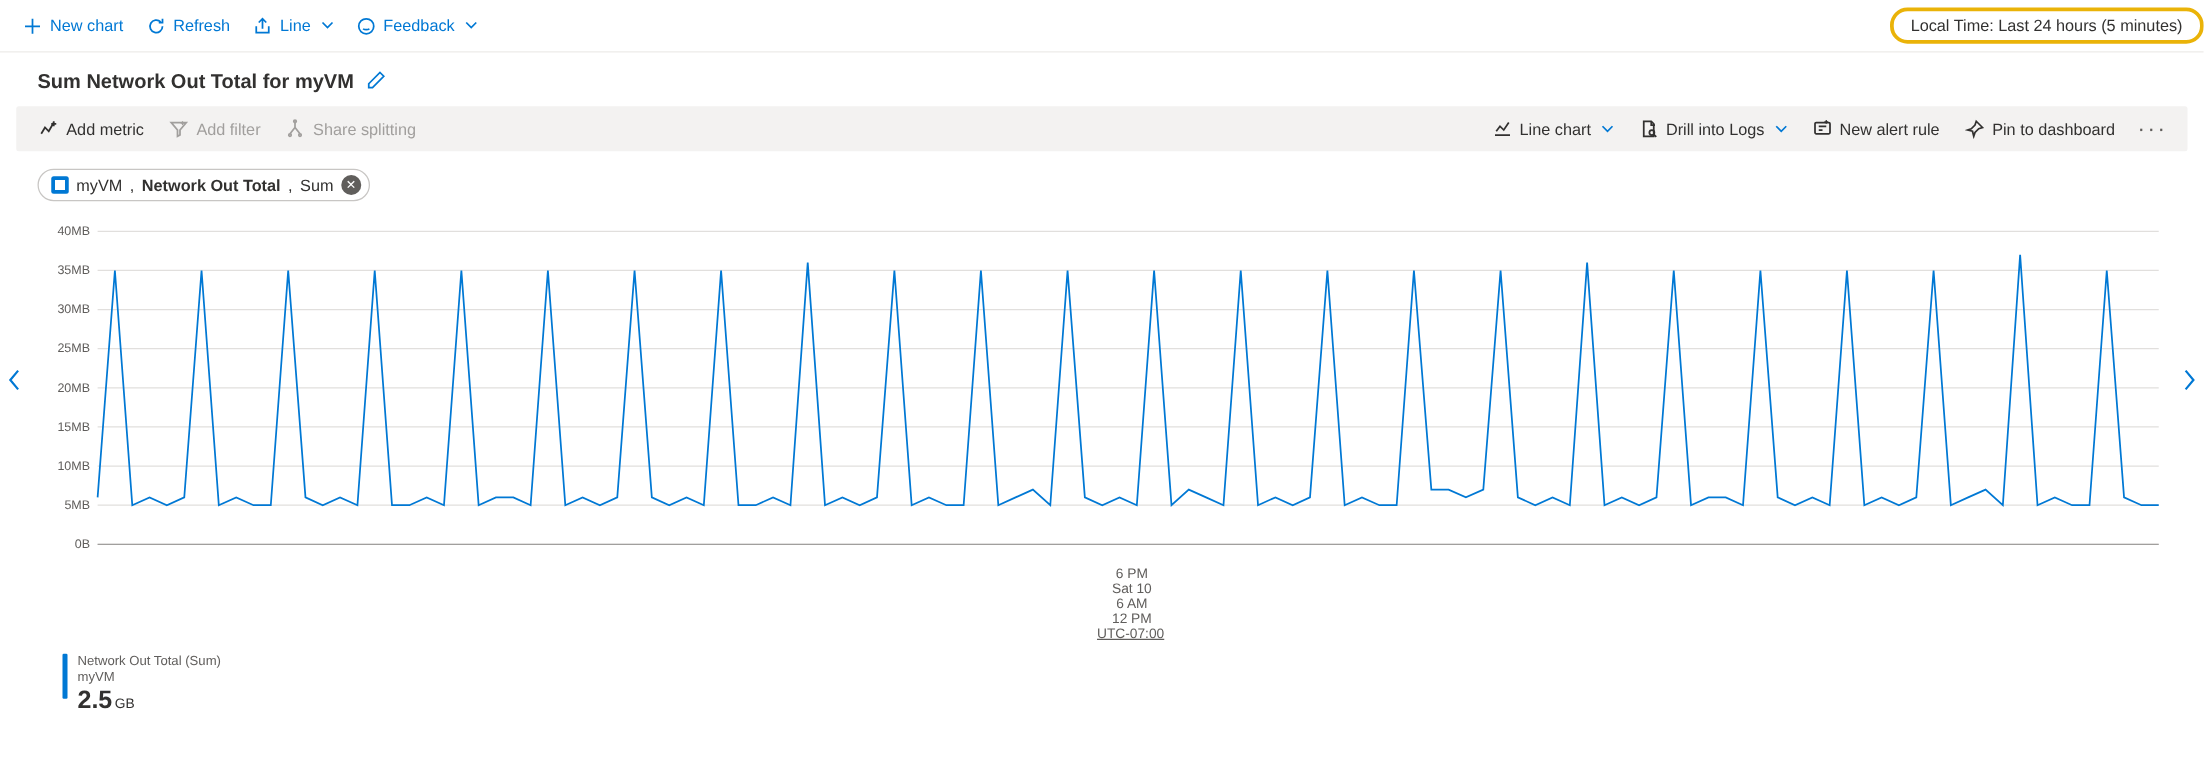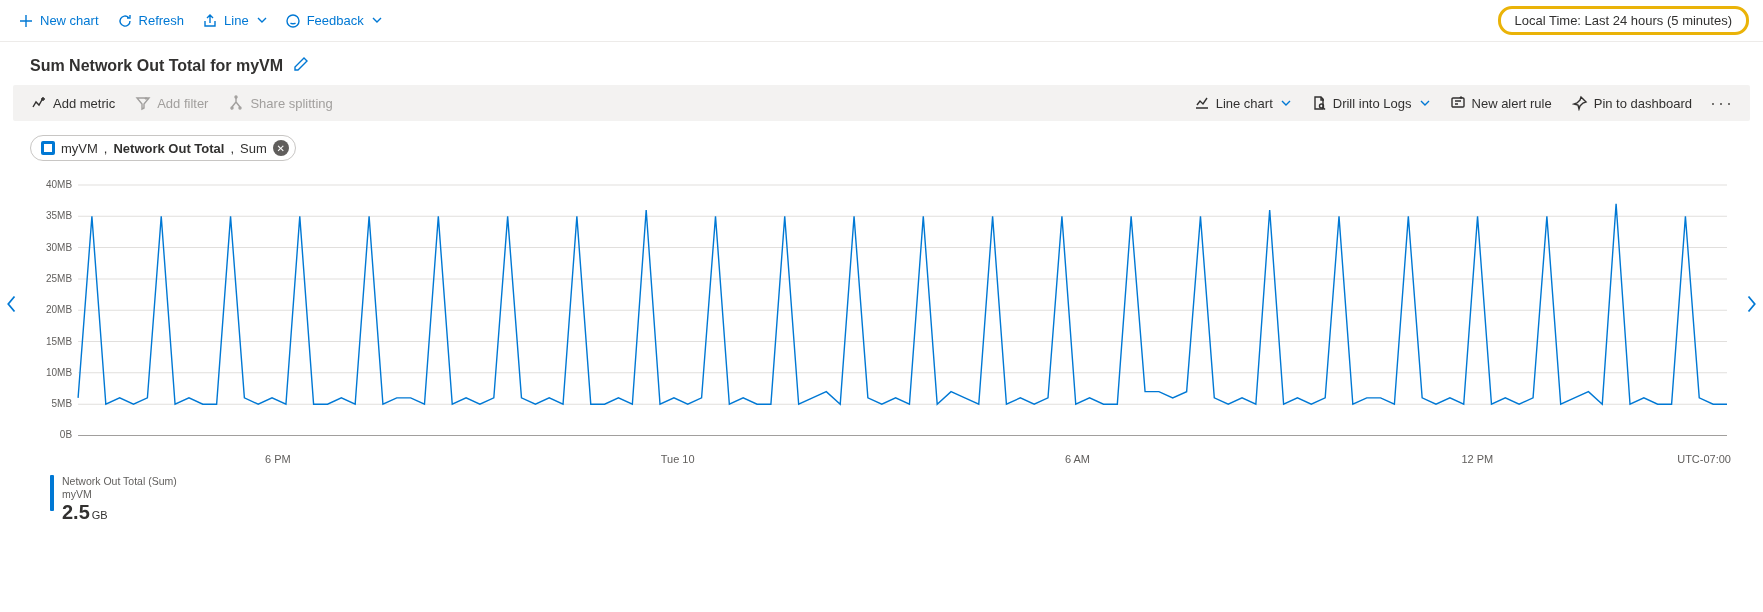--- a/index.html
+++ b/index.html
@@ -19,21 +19,21 @@
     font-family: "Segoe UI", -apple-system, BlinkMacSystemFont, sans-serif;
     font-size: 13px;
     color: var(--text);
     background: #fff;
     width: 1763px;
   }
   
   .top-bar {
     display: flex;
     justify-content: space-between;
-    padding: 6px 14px 6px 10px;
+    padding: 6px 0 6px 10px;
     border-bottom: 1px solid var(--border-light);
   }
   .cmd-group { display: flex; align-items: center; gap: 2px; }
   .cmd {
     display: flex; align-items: center; gap: 6px;
     padding: 4px 8px;
     color: var(--blue);
     cursor: pointer;
     font-size: 13px;
     border-radius: 2px;
@@ -102,24 +102,24 @@
   .nav-arrow {
     position: absolute; top: 120px; width: 20px; height: 30px;
     display: flex; align-items: center; justify-content: center;
     color: var(--blue); cursor: pointer; font-size: 18px;
   }
   .nav-arrow.left  { left: 2px; }
   .nav-arrow.right { right: 2px; }
   .chart-svg { display: block; width: 100%; }
   .x-axis-row {
     display: flex; justify-content: space-between; align-items:center;
-    padding: 4px 0 0 48px; font-size: 11px; color: var(--text-secondary);
+    padding: 4px 0 0 48px; font-size: 11px; color: var(--text-secondary); flex-direction: column;
   }
   .x-tick { flex:1; text-align:center; }
-  .tzone { flex:0 0 auto; text-align:center; padding-right:2px;}
+  .tzone { flex:0 0 auto; text-align:center; padding-right:2px;text-decoration:underline;}
   
   .legend {
     display: flex; align-items: flex-start; gap: 8px;
     padding: 10px 30px 20px 50px;
   }
   .legend .bar { width: 4px; height: 36px; background: var(--blue); border-radius: 1px; }
   .legend .txt { font-size: 10.5px; color: var(--text-secondary); line-height: 1.2; }
   .legend .val { font-size: 20px; font-weight: 600; color: var(--text); }
   .legend .unit { font-size: 11px; font-weight: 400; margin-left: 2px; }
   
@@ -311,21 +311,21 @@
       <text x="42" y="71.5" text-anchor="end" font-size="10" fill="#605e5c">30MB</text>
       <line x1="48" y1="37.25" x2="1694" y2="37.25" stroke="#e1dfdd" stroke-width="1"></line>
       <text x="42" y="40.25" text-anchor="end" font-size="10" fill="#605e5c">35MB</text>
       <line x1="48" y1="6" x2="1694" y2="6" stroke="#e1dfdd" stroke-width="1"></line>
       <text x="42" y="9" text-anchor="end" font-size="10" fill="#605e5c">40MB</text>
       <line x1="48" y1="256" x2="1694" y2="256" stroke="#a19f9d" stroke-width="1"></line>
       <path d="M48.0 218.5 L61.8 37.3 L75.7 224.8 L89.5 218.5 L103.3 224.8 L117.2 218.5 L131.0 37.3 L144.8 224.8 L158.7 218.5 L172.5 224.8 L186.3 224.8 L200.2 37.3 L214.0 218.5 L227.8 224.8 L241.6 218.5 L255.5 224.8 L269.3 37.3 L283.1 224.8 L297.0 224.8 L310.8 218.5 L324.6 224.8 L338.5 37.3 L352.3 224.8 L366.1 218.5 L380.0 218.5 L393.8 224.8 L407.6 37.3 L421.5 224.8 L435.3 218.5 L449.1 224.8 L463.0 218.5 L476.8 37.3 L490.6 218.5 L504.5 224.8 L518.3 218.5 L532.1 224.8 L545.9 37.3 L559.8 224.8 L573.6 224.8 L587.4 218.5 L601.3 224.8 L615.1 31.0 L628.9 224.8 L642.8 218.5 L656.6 224.8 L670.4 218.5 L684.3 37.3 L698.1 224.8 L711.9 218.5 L725.8 224.8 L739.6 224.8 L753.4 37.3 L767.3 224.8 L781.1 218.5 L794.9 212.3 L808.8 224.8 L822.6 37.3 L836.4 218.5 L850.3 224.8 L864.1 218.5 L877.9 224.8 L891.7 37.3 L905.6 224.8 L919.4 212.3 L933.2 218.5 L947.1 224.8 L960.9 37.3 L974.7 224.8 L988.6 218.5 L1002.4 224.8 L1016.2 218.5 L1030.1 37.3 L1043.9 224.8 L1057.7 218.5 L1071.6 224.8 L1085.4 224.8 L1099.2 37.3 L1113.1 212.3 L1126.9 212.3 L1140.7 218.5 L1154.6 212.3 L1168.4 37.3 L1182.2 218.5 L1196.1 224.8 L1209.9 218.5 L1223.7 224.8 L1237.5 31.0 L1251.4 224.8 L1265.2 218.5 L1279.0 224.8 L1292.9 218.5 L1306.7 37.3 L1320.5 224.8 L1334.4 218.5 L1348.2 218.5 L1362.0 224.8 L1375.9 37.3 L1389.7 218.5 L1403.5 224.8 L1417.4 218.5 L1431.2 224.8 L1445.0 37.3 L1458.9 224.8 L1472.7 218.5 L1486.5 224.8 L1500.4 218.5 L1514.2 37.3 L1528.0 224.8 L1541.8 218.5 L1555.7 212.3 L1569.5 224.8 L1583.3 24.8 L1597.2 224.8 L1611.0 218.5 L1624.8 224.8 L1638.7 224.8 L1652.5 37.3 L1666.3 218.5 L1680.2 224.8 L1694.0 224.8 " fill="none" stroke="#0078d4" stroke-width="1.4"></path>
     </svg>
   <div class="x-axis-row" id="x-axis-row">
       <div class="x-tick">6 PM</div>
-      <div class="x-tick">Tue 10</div>
+      <div class="x-tick">Sat 10</div>
       <div class="x-tick">6 AM</div>
       <div class="x-tick">12 PM</div>
       <div class="tzone">UTC-07:00</div>
     </div>
 </div>
 
 <div class="legend">
   <div class="bar"></div>
   <div>
     <div class="txt">Network Out Total (Sum)</div>

